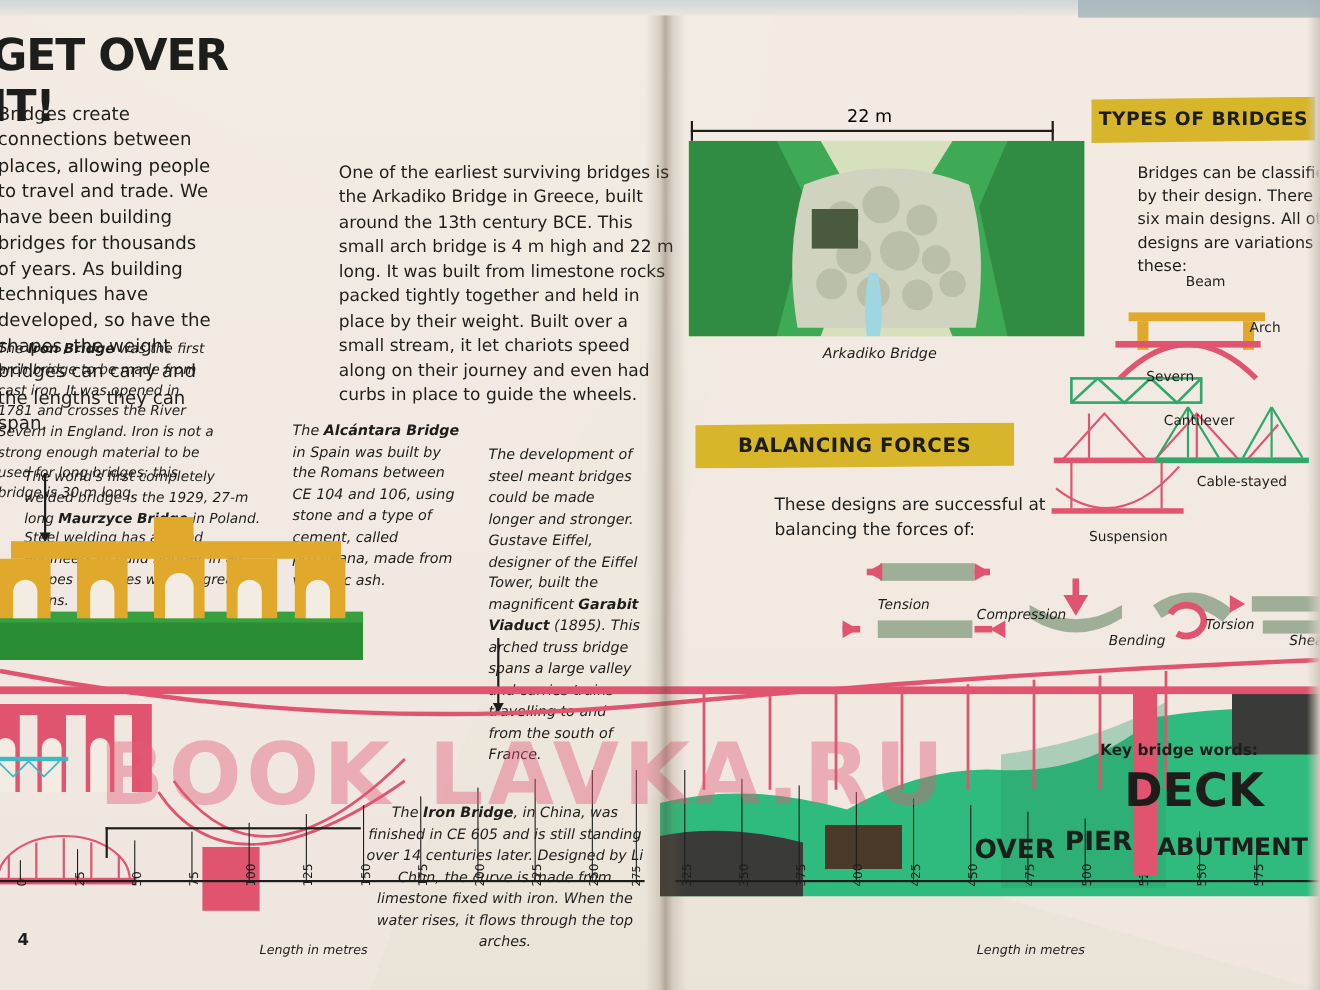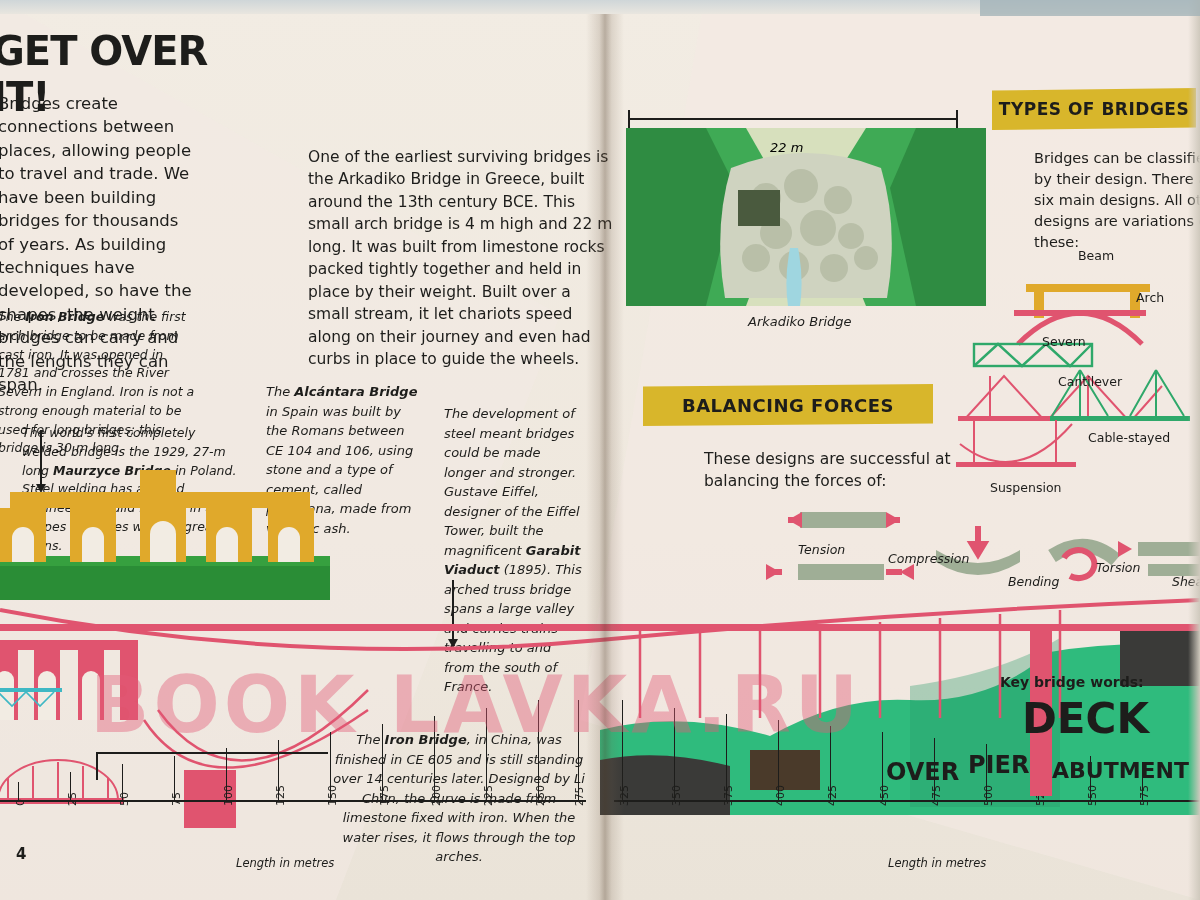--- a/index.html
+++ b/index.html
@@ -186,21 +186,21 @@
           <circle cx="240" cy="130" r="12"></circle>
       </g>
       <rect x="112" y="62" width="42" height="36" fill="#4a5a3e"></rect>
       <path d="M172 120 q6 30 2 58 h-12 q-4 -28 2 -58z" fill="#9fd6e0"></path>
     </svg>
   </div>
   <div style="position:absolute;left:628px;top:96px;width:330px;height:26px;">
     <div style="position:absolute;left:0;top:22px;width:330px;height:2px;background:#1d1d1b;"></div>
     <div style="position:absolute;left:0;top:14px;width:2px;height:18px;background:#1d1d1b;"></div>
     <div style="position:absolute;left:328px;top:14px;width:2px;height:18px;background:#1d1d1b;"></div>
-    <div style="position:absolute;left:142px;top:0;font-size:13px;font-style:italic;margin-top:44px;">22 m</div>
+    <div style="position:absolute;left:142px;top:0;font-size:16px;">22 m</div>
   </div>
   <div class="cap" style="left:748px;top:314px;">Arkadiko Bridge</div>
 
   <div class="band skew" style="left:992px;top:88px;width:204px;height:42px;font-size:17px;">TYPES OF BRIDGES</div>
   <div class="txt body2" style="left:994px;top:148px;width:198px;font-size:14.5px;">Bridges can be classified by their design. There are six main designs. All other designs are variations of these:</div>
 
   <svg style="position:absolute;left:930px;top:248px;width:268px;height:248px;" viewBox="0 0 268 248">
 
     <rect x="96" y="36" width="124" height="8" fill="#e0a92b"></rect>
     <rect x="104" y="44" width="10" height="26" fill="#e0a92b"></rect>
@@ -232,21 +232,21 @@
       <path d="M30 196 q56 44 112 -20"></path>
     </g>
   </svg>
   <div class="lbl" style="left:1078px;top:248px;">Beam</div>
   <div class="lbl" style="left:1136px;top:290px;">Arch</div>
   <div class="lbl" style="left:1042px;top:334px;">Severn</div>
   <div class="lbl" style="left:1058px;top:374px;">Cantilever</div>
   <div class="lbl" style="left:1088px;top:430px;">Cable-stayed</div>
   <div class="lbl" style="left:990px;top:480px;">Suspension</div>
 
-  <div class="band skew" style="left:632px;top:384px;width:290px;height:42px;font-size:18px;margin-left:11px;">BALANCING FORCES</div>
+  <div class="band skew" style="left:632px;top:384px;width:290px;height:42px;font-size:18px;">BALANCING FORCES</div>
   <div class="txt body2" style="left:664px;top:448px;width:250px;">These designs are successful at balancing the forces of:</div>
 
   <svg style="position:absolute;left:740px;top:506px;width:460px;height:90px;" viewBox="0 0 460 90">
     <rect x="60" y="6" width="86" height="16" fill="#9fae96"></rect>
     <path d="M48 14 l14 -8 v16z M160 14 l-14 -8 v16z" fill="#e0546f"></path>
     <rect x="48" y="11" width="14" height="6" fill="#e0546f"></rect>
     <rect x="146" y="11" width="14" height="6" fill="#e0546f"></rect>
     <rect x="58" y="58" width="86" height="16" fill="#9fae96"></rect>
     <path d="M40 66 l-14 -8 v16z M160 66 l14 -8 v16z" fill="#e0546f"></path>
     <rect x="26" y="63" width="16" height="6" fill="#e0546f"></rect>

